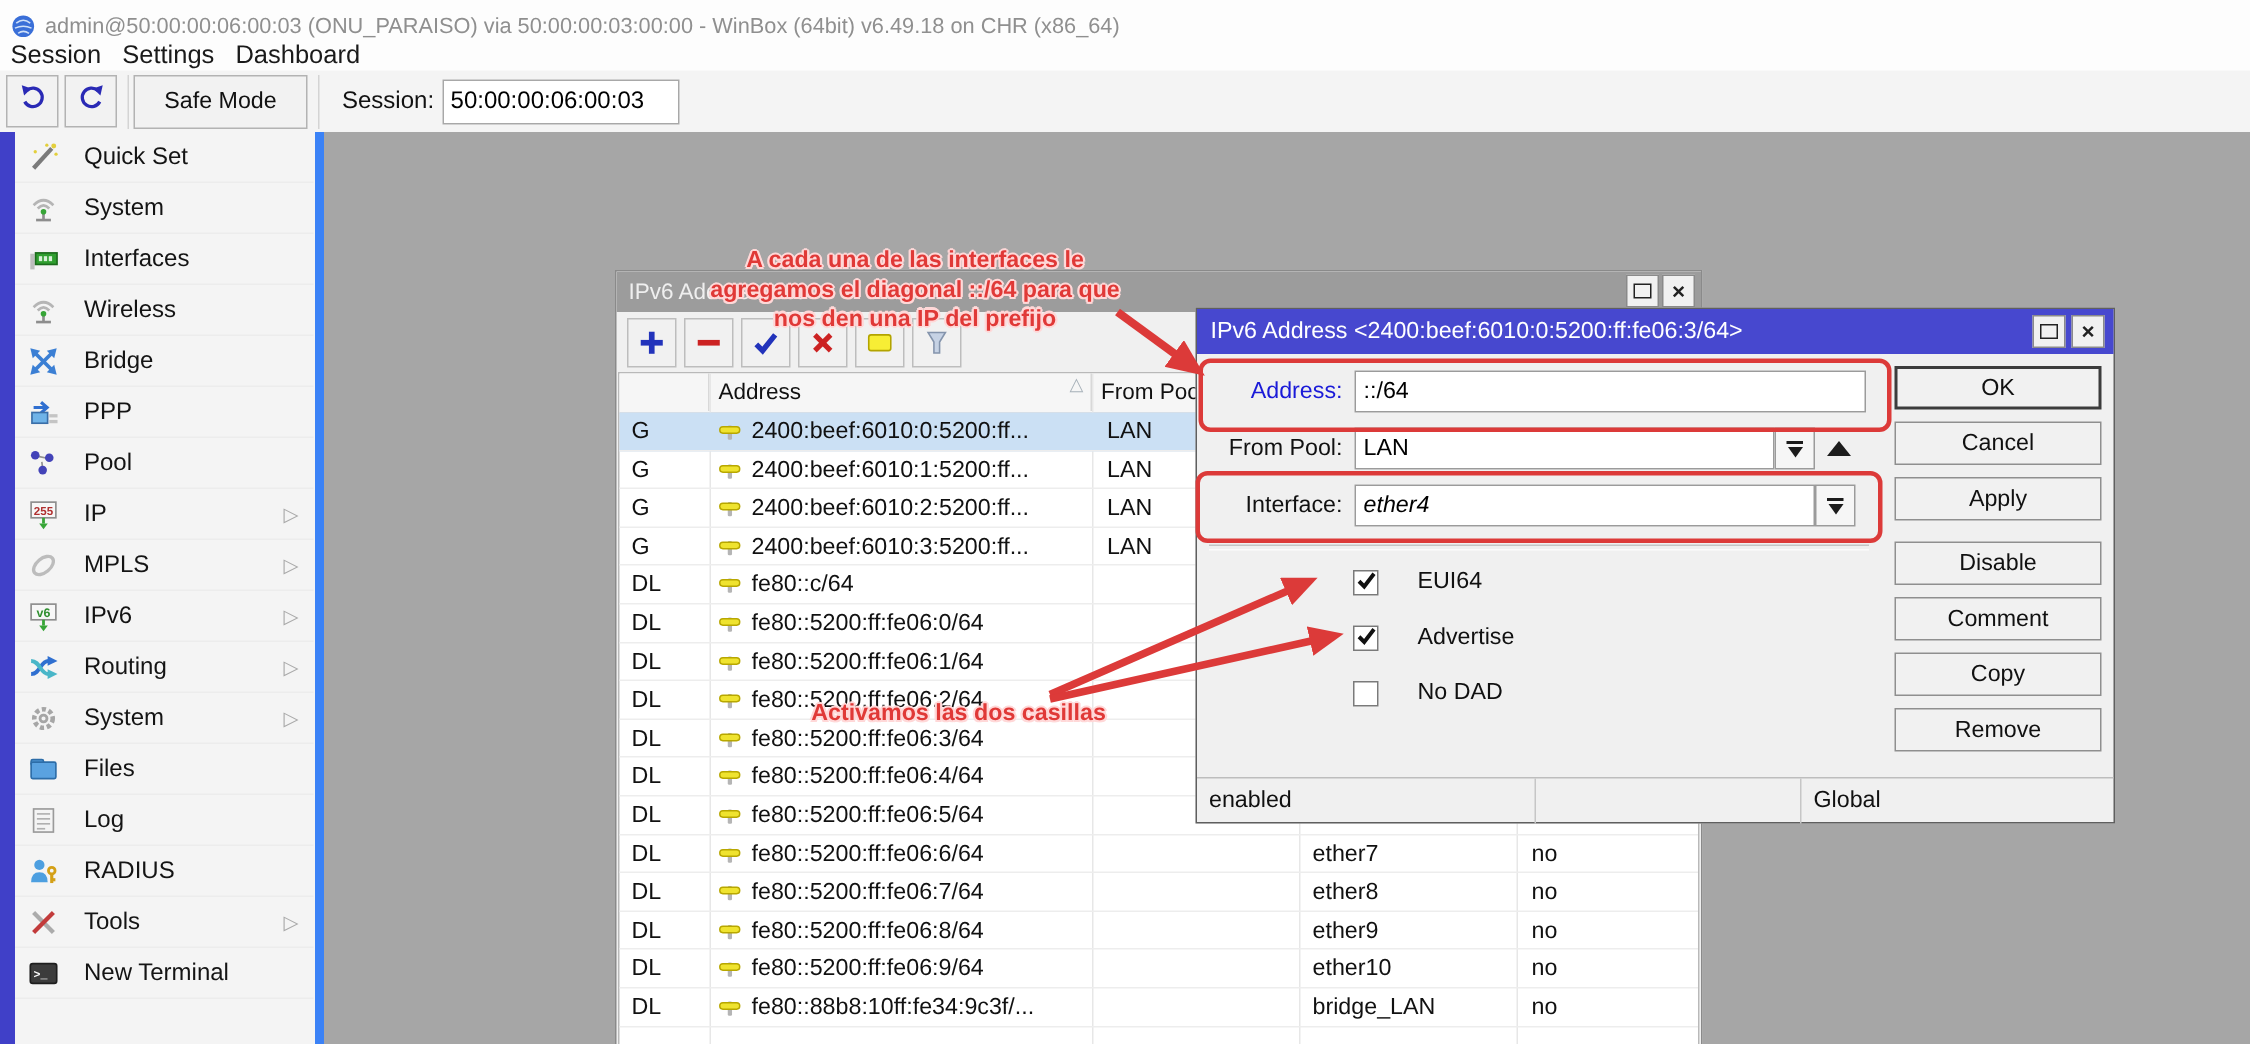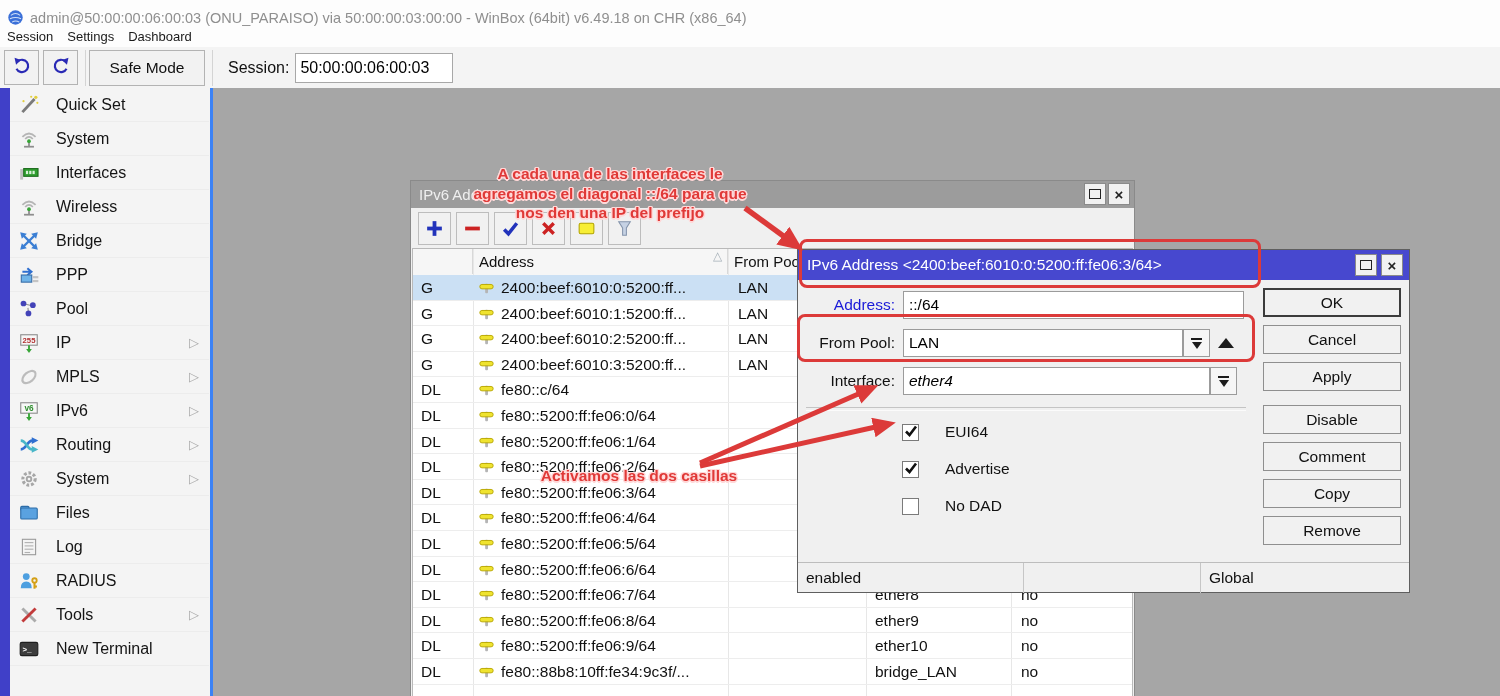--- a/index.html
+++ b/index.html
@@ -5,34 +5,34 @@
   html,body{margin:0;padding:0;}
   body{width:1500px;height:696px;overflow:hidden;position:relative;background:#fff;
        font-family:"Liberation Sans",sans-serif;color:#111;}
   .abs{position:absolute;}
 
   
   #app-titlebar{left:0;top:0;width:1500px;height:26px;background:#fdfdfd;display:flex;align-items:flex-end;}
   #app-title{color:#8f8f8f;font-size:14.5px;margin-left:6px;white-space:nowrap;}
   #app-icon{width:17px;height:17px;margin-left:7px;flex:0 0 auto;}
   #menubar{left:0;top:26px;width:1500px;height:21px;background:#fdfdfd;display:flex;align-items:center;gap:14px;padding-left:7px;}
-  .menu-item{font-size:13px;color:#1a1a1a;cursor:default;}
+  .menu-item{font-size:17px;color:#1a1a1a;cursor:default;}
   #main-toolbar{left:0;top:47px;width:1500px;height:41px;background:#f4f4f4;border-bottom:1px solid #c9c9c9;display:flex;align-items:center;}
   .nav-btn{width:33px;height:33px;background:#f2f2f2;border:1px solid #b3b3b3;margin-left:4px;
            display:flex;align-items:center;justify-content:center;}
   .tb-sep{width:1px;height:36px;background:#d4d4d4;margin:0 3px 0 7px;}
   #safe-mode-btn{height:34px;min-width:114px;background:#f2f2f2;border:1px solid #b3b3b3;font-size:15.5px;
            display:flex;align-items:center;justify-content:center;}
   #session-label{font-size:16px;margin:0 6px 0 12px;}
   #session-input{width:148px;height:28px;border:1px solid #a8a8a8;background:#fff;font-size:16px;
            font-family:"Liberation Sans",sans-serif;padding:0 4px;}
 
   
   #mdi{left:0;top:88px;width:1500px;height:608px;background:#a6a6a6;}
-  #sidebar{left:0;top:88px;width:210px;height:608px;background:#f4f4f4;border-right:3px solid #3b82f6;z-index:5;}
+  #sidebar{left:0;top:88px;width:210px;height:608px;background:#f4f4f4;border-right:6px solid #3b82f6;z-index:5;}
   #sidebar-strip{left:0;top:0;width:10px;height:608px;background:#4040c8;position:absolute;}
   #sidebar-items{position:absolute;left:10px;top:0;width:199px;}
   .side-item{height:33px;display:flex;align-items:center;padding-left:8px;position:relative;border-bottom:1px solid #ececec;background:#f4f4f4;}
   .side-icon{width:22px;height:22px;margin-right:16px;flex:0 0 auto;}
   .side-icon svg{width:22px;height:22px;display:block;}
   .side-label{font-size:16px;color:#141414;white-space:nowrap;}
   .side-arrow{position:absolute;right:10px;color:#a9a9a9;font-size:13px;}
 
   
   #list-window{left:410px;top:180px;width:725px;height:530px;background:#f0f0f0;border:1px solid #8a8a8a;
@@ -58,21 +58,21 @@
   .c-icon{left:64px;top:3px;width:20px;height:20px;}
   .c-icon svg{width:19px;height:19px;display:block;}
   .c-addr{left:88px;width:228px;}
   .c-pool{left:325px;width:128px;}
   .c-if{left:462px;width:135px;}
   .c-adv{left:608px;width:108px;}
   .colline{position:absolute;top:0;width:1px;height:460px;background:#e7e7e7;}
 
   
   #dialog{left:797px;top:205px;width:613px;height:344px;background:#f0f0f0;border:1px solid #5f5f5f;
-          box-sizing:border-box;z-index:20;margin-top:44px;}
+          box-sizing:border-box;z-index:20;}
   #dialog-titlebar{position:absolute;left:0;top:0;width:611px;height:30px;background:#4748cf;display:flex;align-items:center;}
   #dialog-title{color:#fff;font-size:15.5px;margin-left:9px;white-space:nowrap;}
   #dialog .win-ctl{top:4px;}
   .fld-label{position:absolute;left:0;width:97px;text-align:right;font-size:15.5px;height:28px;line-height:28px;}
   .fld-input{position:absolute;left:105px;height:28px;border:1px solid #9b9b9b;background:#fff;font-size:15.5px;
              font-family:"Liberation Sans",sans-serif;padding:0 5px;box-sizing:border-box;}
   .dd-btn{position:absolute;width:27px;height:28px;background:#f6f6f6;border:1px solid #9b9b9b;box-sizing:border-box;
           display:flex;flex-direction:column;align-items:center;justify-content:center;gap:2px;}
   .dd-bar{width:11px;height:2px;background:#1c1c1c;}
   .dd-tri{width:0;height:0;border-left:5.5px solid transparent;border-right:5.5px solid transparent;border-top:7px solid #1c1c1c;}

